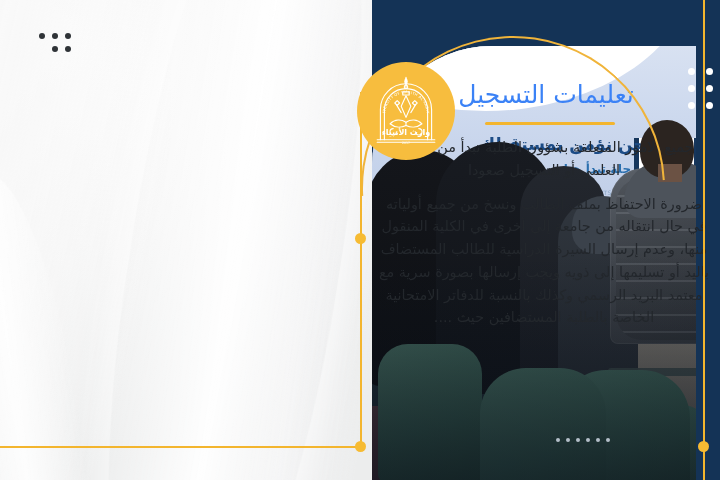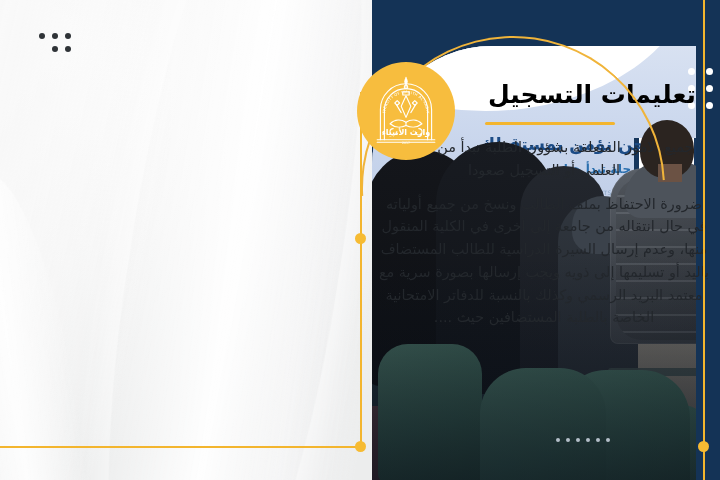--- a/index.html
+++ b/index.html
@@ -85,21 +85,22 @@
     left:556px;top:438px;
     grid-template-columns:repeat(6,4px);
     grid-template-rows:4px;
     gap:6px;
   }
   .dots-photo .dot{width:4px;height:4px;background:#cfd8e4;opacity:.85;}
 
   
   .title{
     position:absolute;right:24px;top:80px;width:300px;
-    font-size:25px;font-weight:bold;color:#000000;
+    text-align:center;
+    font-size:25px;font-weight:normal;color:#3b82f6;
     letter-spacing:0px;
     direction:rtl;
   }
   .title-rule{
     position:absolute;right:105px;top:122px;
     width:130px;height:3px;background:#f3b52e;border-radius:2px;
   }
 
   
   .body-text{

